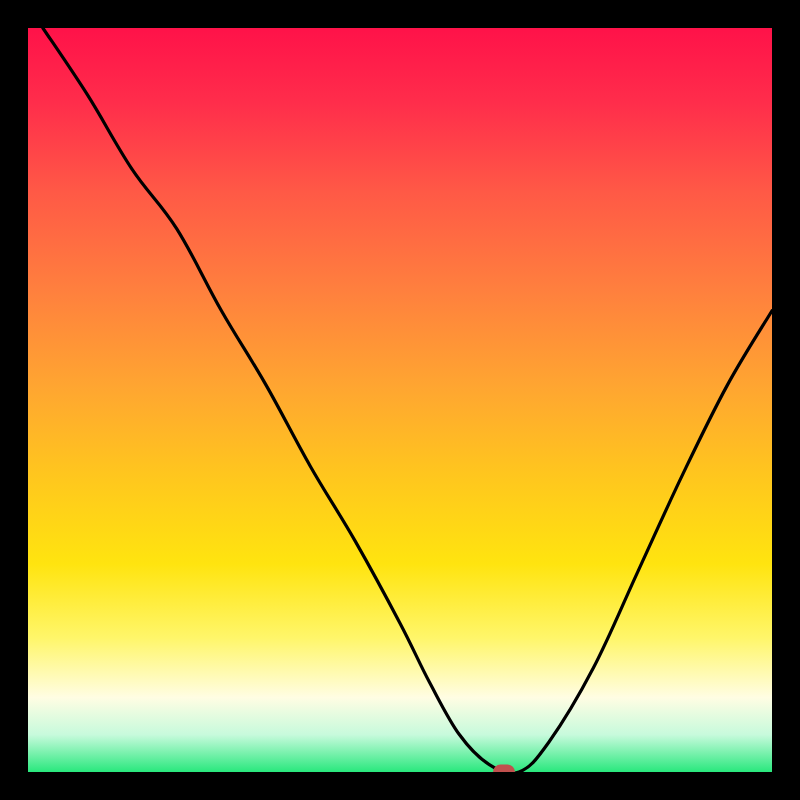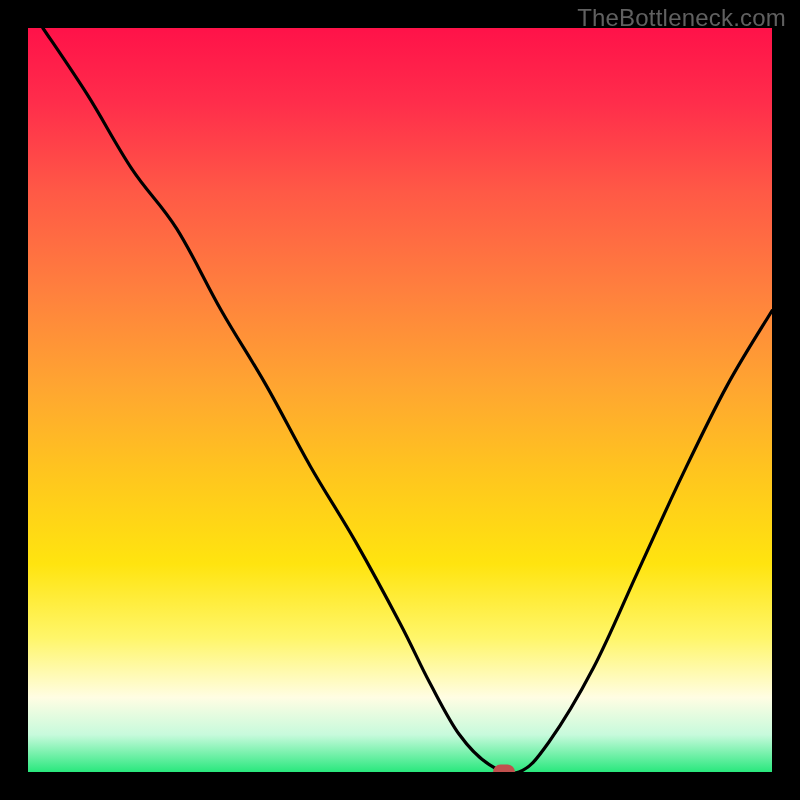--- a/index.html
+++ b/index.html
@@ -65,21 +65,20 @@
     background: #c0504d;
     border-radius: 8px;
     transform: translate(-50%, -50%);
     z-index: 5;
   }
 </style>
 </head>
 <body>
 
 <div class="frame">
-  <div class="watermark">TheBottleneck.com</div>
 
   <div class="plot-area">
     <div class="gradient"></div>
     <svg class="curve" viewBox="0 0 744 744" preserveAspectRatio="none">
       <path id="curve-path" fill="none" stroke="#000" stroke-width="3.2" stroke-linecap="round" stroke-linejoin="round" d="M 14.88 0 C 22.9152 12.052799999999996, 43.449600000000004 41.51519999999999, 59.52 66.95999999999998 C 75.5904 92.40479999999997, 88.08960000000002 117.25439999999995, 104.16000000000001 141.35999999999996 C 120.2304 165.46559999999997, 132.7296 175.4352, 148.8 200.88000000000002 C 164.87040000000002 226.32480000000004, 177.3696 254.59680000000003, 193.44 282.72 C 209.5104 310.8432, 222.0096 328.9968, 238.08 357.12 C 254.15040000000002 385.2432, 266.6496 410.83680000000004, 282.72 438.96000000000004 C 298.79040000000003 467.08320000000003, 311.2896 485.2368, 327.36 513.36 C 343.4304 541.4832, 358.608 569.7552000000001, 372 595.2 C 385.392 620.6448, 391.04640000000006 634.6320000000001, 401.76000000000005 654.72 C 412.47360000000003 674.808, 420.8064 692.0688, 431.52 706.8 C 442.23359999999997 721.5311999999999, 450.5664 729.8639999999999, 461.28 736.56 C 471.99359999999996 743.256, 480.32640000000004 748.0176, 491.04 744 C 501.7536 739.9824, 507.40799999999996 732.9888, 520.8 714.24 C 534.192 695.4912, 549.3696000000001 670.6416, 565.44 639.84 C 581.5104 609.0384, 594.0096 577.9392, 610.0799999999999 543.12 C 626.1503999999999 508.3008, 638.6496 479.88, 654.72 446.4 C 670.7904000000001 412.91999999999996, 683.2896000000001 386.5824, 699.36 357.12 C 715.4304 327.6576, 735.9648 296.112, 744 282.72"></path>
     </svg>
     <div class="marker" id="marker" style="left: 476.16px; top: 744px;"></div>
   </div>
 </div>
 

